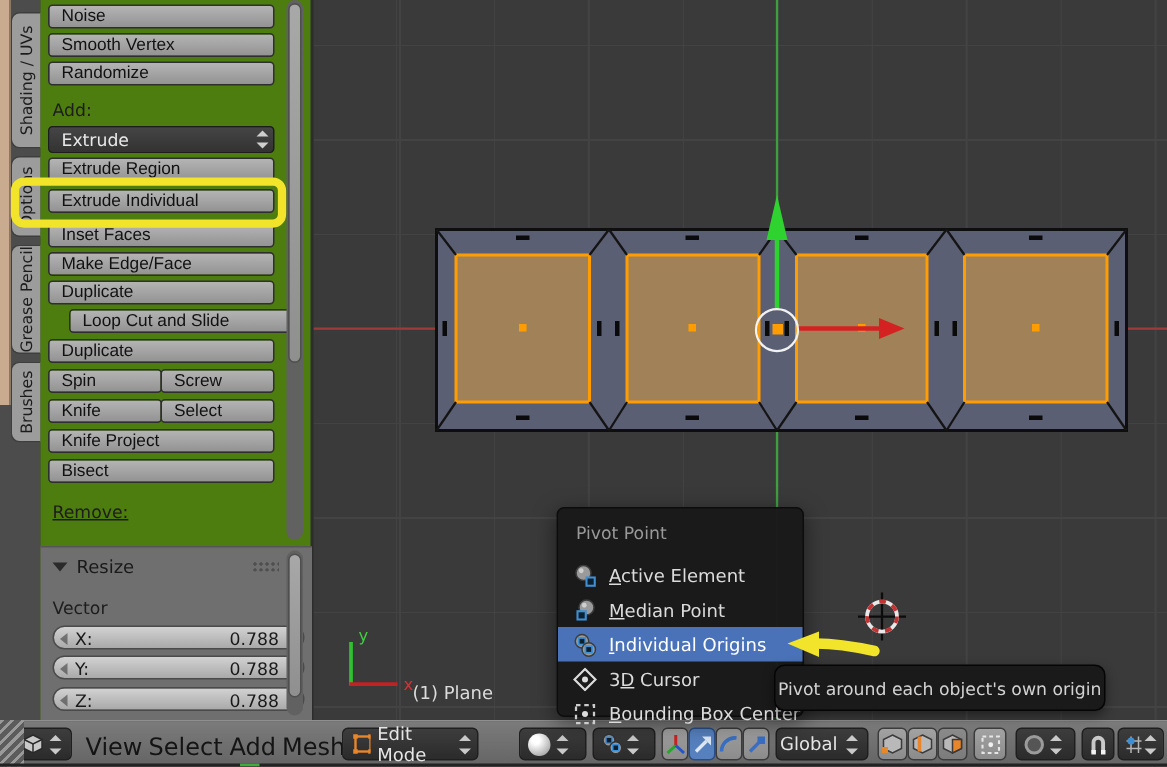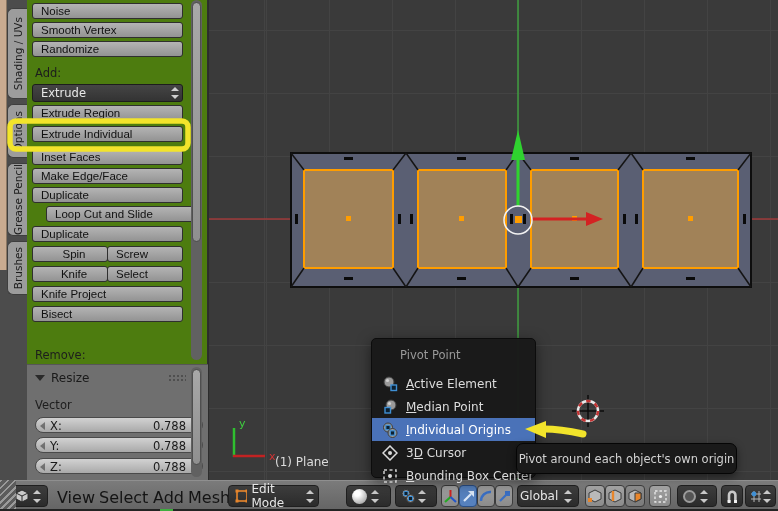--- a/index.html
+++ b/index.html
@@ -9,21 +9,21 @@
 
   
   #tabstrip { position:absolute; left:0; top:0; width:27px; height:480px; background:#4c4c4c; }
   #tanstrip { position:absolute; left:0; top:0; width:7px; height:270px; background:#c9ab90; border-right:1px solid #8a7763; }
   .vtab { position:absolute; left:7px; width:20px; background:#9c9c9c; border:1px solid #3e3e3e; border-right:none; border-radius:6px 0 0 6px; color:#1c1c1c; font-size:10.5px; display:flex; align-items:center; justify-content:center; }
   .vtab span { writing-mode:vertical-rl; transform:rotate(180deg); white-space:nowrap; }
 
   
   #toolshelf { position:absolute; left:27px; top:0; width:181px; height:480px; background:#4d7c0f; border-right:1px solid #2e2e2e; }
   .tbtn { position:absolute; left:5px; width:151px; height:16px; background:linear-gradient(#b4b4b4,#939393); border:1px solid #2f2f2f; border-radius:3px; font-size:11.5px; color:#111; line-height:14px; padding-left:8px; text-align:left; cursor:default; overflow:hidden; }
-  .tbtn.half-l { width:76px;text-align:center; }
+  .tbtn.half-l { width:76px; }
   .tbtn.half-r { left:80px; width:76px; }
   .tlabel { position:absolute; left:8px; font-size:11.5px; color:#1d1d1d; }
   #extrude-dd { position:absolute; left:5px; top:84px; width:151px; height:18px; background:linear-gradient(#454545,#333); border:1px solid #1d1d1d; border-radius:3px; color:#e8e8e8; font-size:11.5px; line-height:16px; padding-left:8px; }
   .updown { position:absolute; right:4px; top:50%; transform:translateY(-50%); width:8px; height:12px; }
   .updown i { position:absolute; left:1px; width:0; height:0; border-left:4px solid transparent; border-right:4px solid transparent; }
   .updown i.up { top:0; border-bottom:4px solid #cfcfcf; }
   .updown i.dn { bottom:0; border-top:4px solid #cfcfcf; }
   #delete-partial { top:351px; height:13px; border-radius:3px 3px 0 0;margin-top:44px; }
   .mini-up { position:absolute; right:6px; top:4px; width:0; height:0; border-left:4px solid transparent; border-right:4px solid transparent; border-bottom:5px solid #555; }
 
@@ -46,21 +46,21 @@
   
   #viewport { position:absolute; left:208px; top:0; width:570px; height:480px; background-color:#3a3a3a;
     background-image:repeating-linear-gradient(to right,#434343 0 1px,transparent 1px 63px),
                      repeating-linear-gradient(to bottom,#434343 0 1px,transparent 1px 63px);
     background-position:57px 0px, 0px 30px; border-left:1px solid #2c2c2c; }
   #scene { position:absolute; left:0; top:0; }
   #plane-label { position:absolute; left:66px; top:455px; color:#dcdcdc; font-size:12px; }
 
   
   #pivot-popup { position:absolute; left:371px; top:338px; width:165px; height:140px; background:rgba(25,25,25,.97); border:1px solid #0c0c0c; border-radius:5px; z-index:5; box-shadow:0 4px 14px rgba(0,0,0,.5); }
-  #pivot-popup .title { color:#999; font-size:11.5px; padding:9px 0 0 12px;margin-left:16px; }
+  #pivot-popup .title { color:#999; font-size:11.5px; padding:9px 0 0 12px; }
   .pp-item { position:relative; height:23px; display:flex; align-items:center; gap:8px; padding-left:10px; color:#dcdcdc; font-size:12px; cursor:default; }
   .pp-item.selected { background:#4a72b8; color:#fff; }
   .pp-item svg { flex:0 0 16px; }
   .pp-item .accel { text-decoration:underline; }
   #pp-items { position:absolute; top:33px; left:0; right:0; }
 
   
   #tooltip { position:absolute; left:516px; top:443px; width:221px; height:31px; background:#1a1a1a; border:1px solid #050505; border-radius:7px; color:#d2d2d2; font-size:11.5px; display:flex; align-items:center; justify-content:center; z-index:6; box-shadow:0 3px 8px rgba(0,0,0,.45); }
 
   
@@ -124,21 +124,21 @@
     <button class="tbtn" style="top:187px;">Duplicate</button>
     <button class="tbtn" style="top:206px;margin-left:14px;">Loop Cut and Slide</button>
     <button class="tbtn" style="top:226px;">Duplicate</button>
     <button class="tbtn half-l" style="top:246px;">Spin</button>
     <button class="tbtn half-r" style="top:246px;">Screw</button>
     <button class="tbtn half-l" style="top:266px;">Knife</button>
     <button class="tbtn half-r" style="top:266px;">Select</button>
     <button class="tbtn" style="top:286px;">Knife Project</button>
     <button class="tbtn" style="top:306px;">Bisect</button>
 
-    <div class="tlabel" style="top:348px;">Remove:</div>
+    <div class="tlabel" style="top:334px;text-decoration:underline;">Remove:</div>
     <button class="tbtn" id="delete-partial">
       <span>Delete</span>
       <span class="mini-up"></span>
     </button>
 
     <div class="sb-track" style="top:0;height:360px;">
       <div class="sb-thumb" style="top:2px;height:240px;"></div>
     </div>
 
     <div id="resize-panel">

